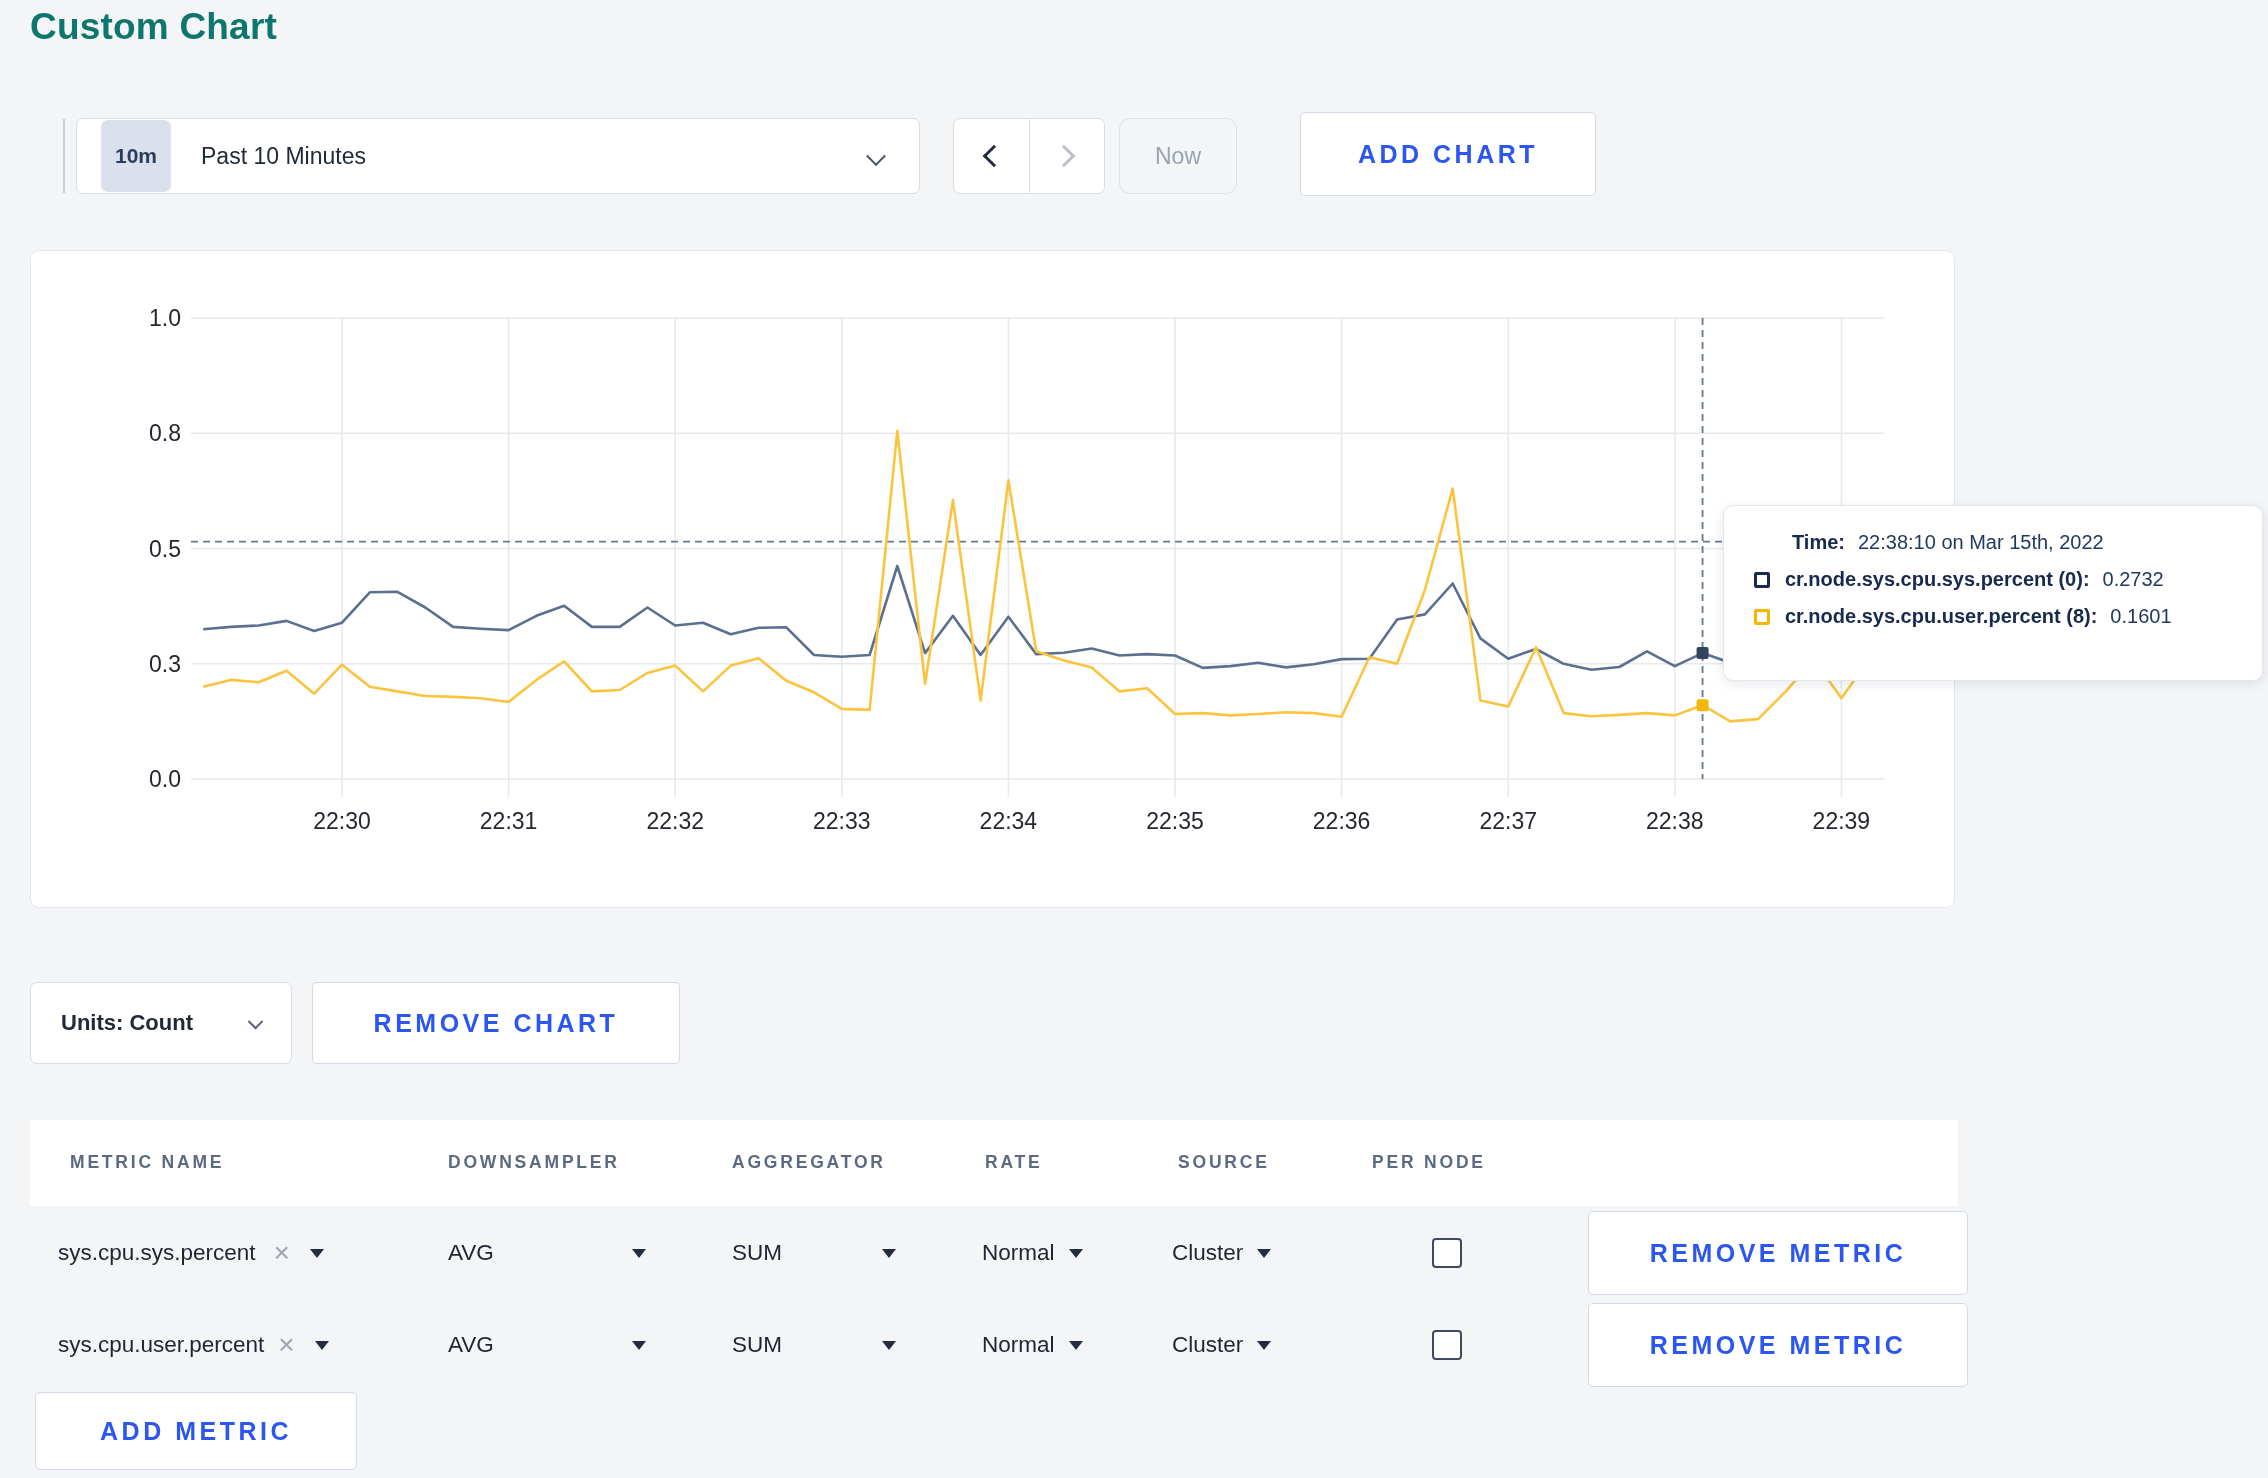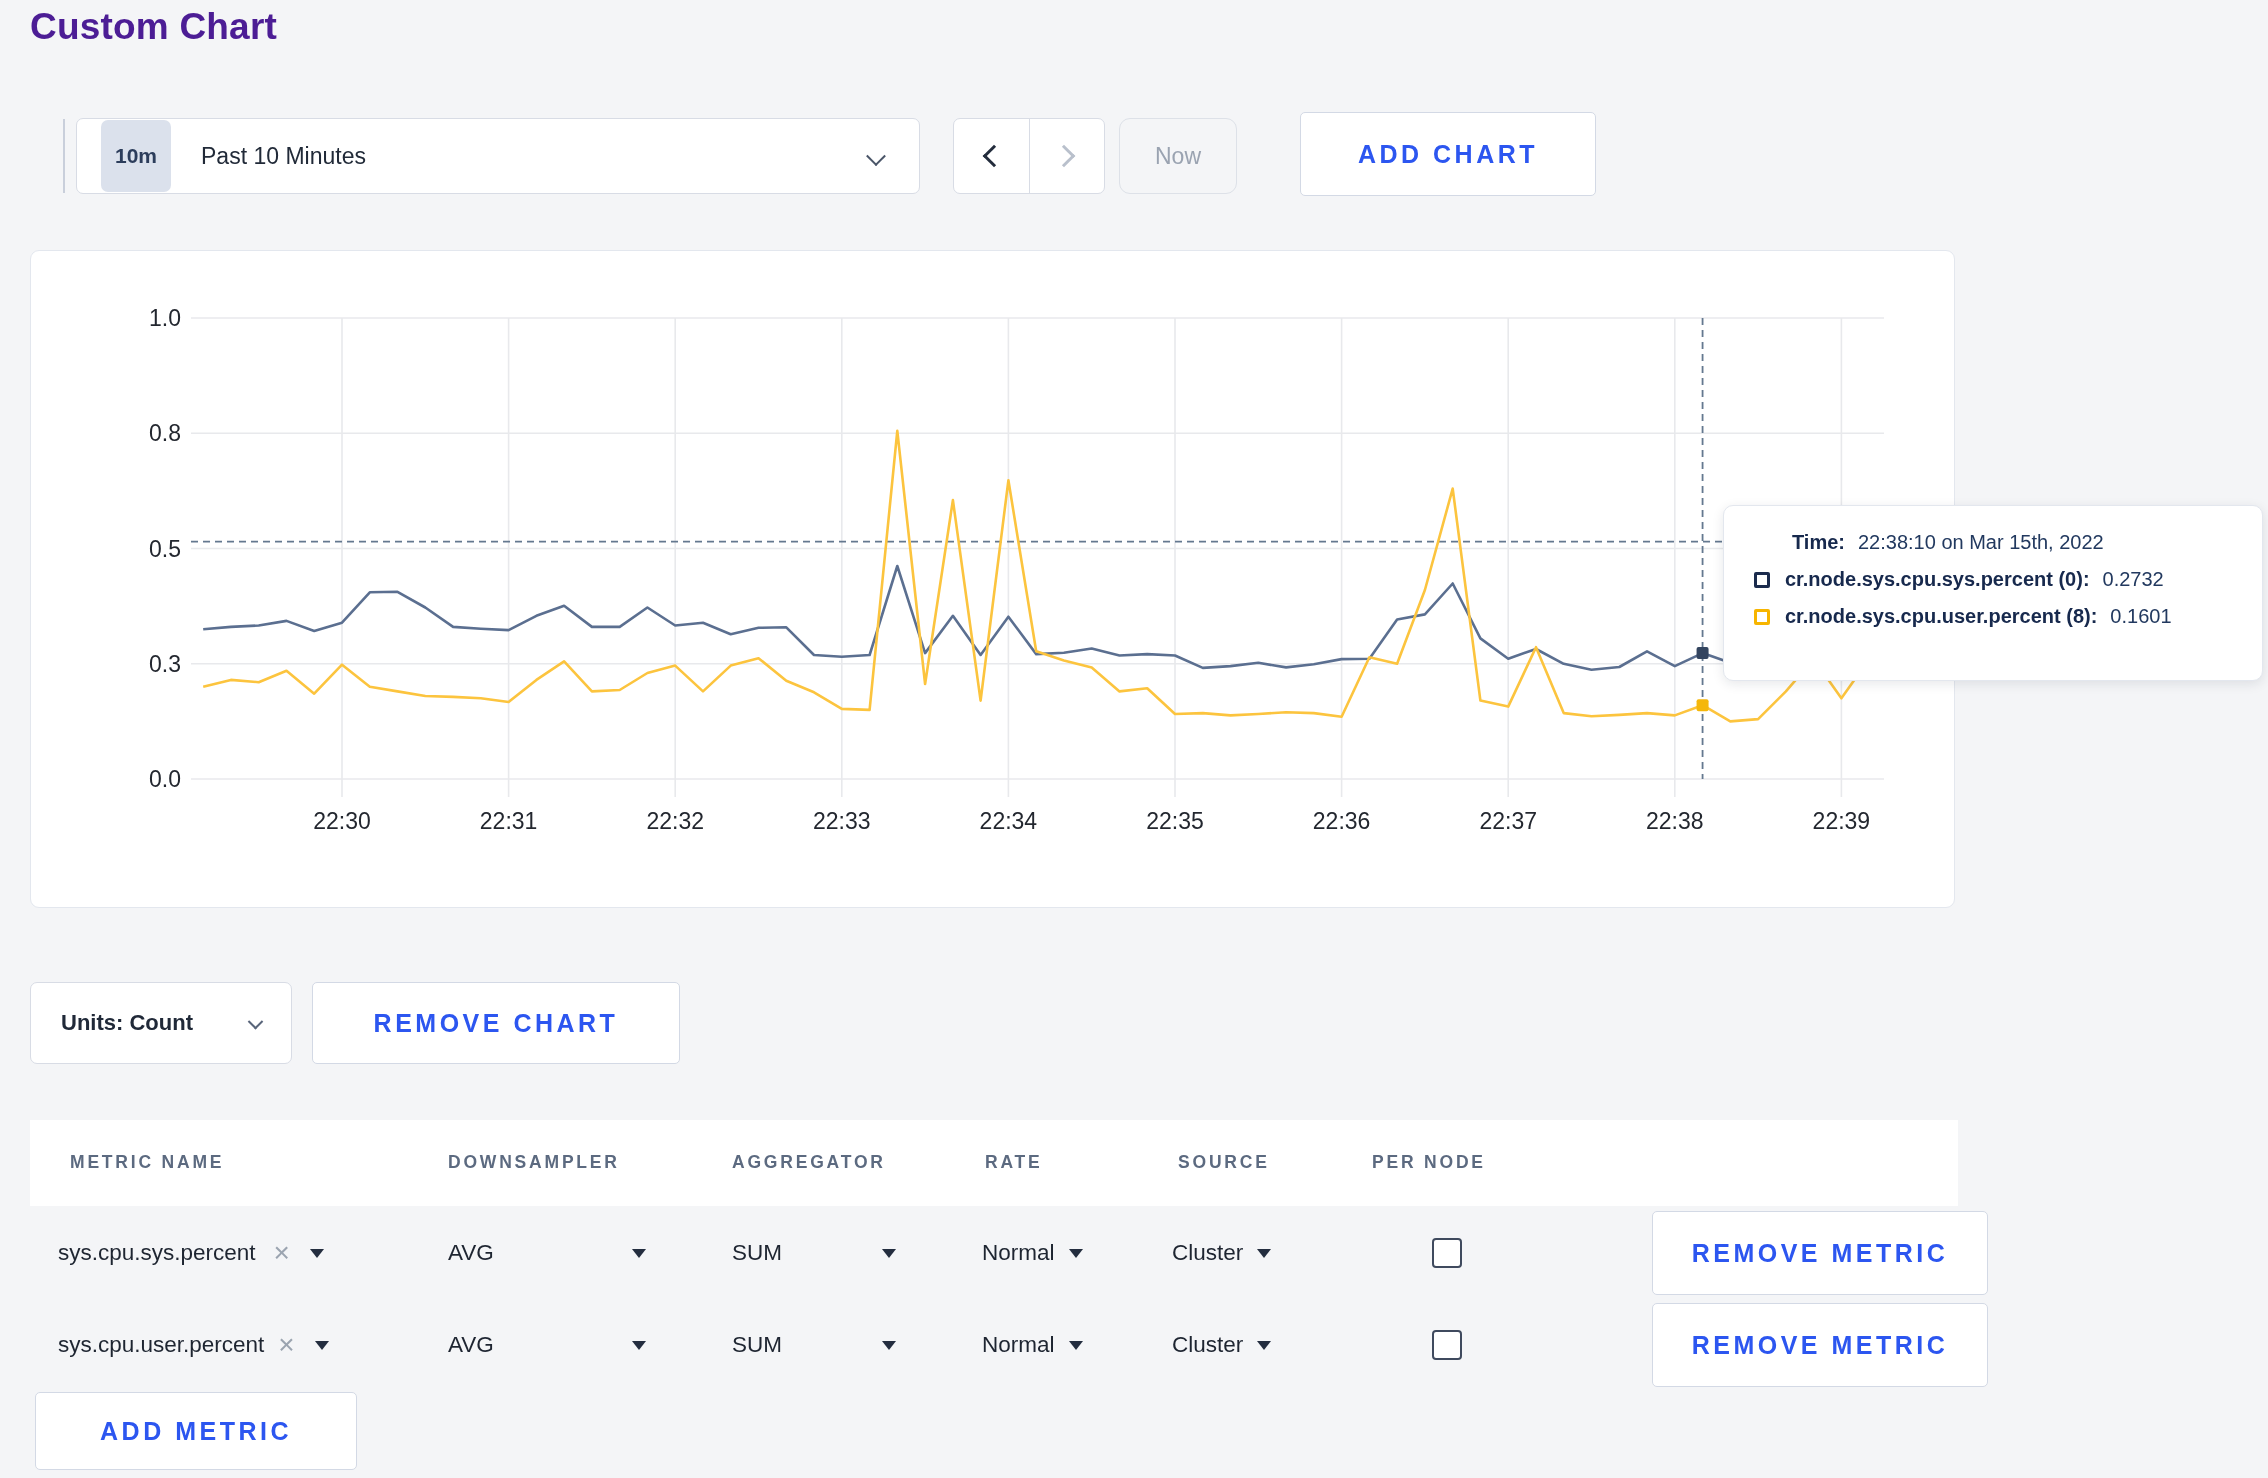--- a/index.html
+++ b/index.html
@@ -3,21 +3,21 @@
 <meta charset="utf-8">
 <style>
   * { margin:0; padding:0; box-sizing:border-box; }
   html,body { background:#f4f5f7; }
   body { font-family:"Liberation Sans", sans-serif; }
   #app { position:relative; width:2268px; height:1478px; background:#f4f5f7; overflow:hidden; }
 
   .abs { position:absolute; }
 
   
-  #page-title { left:30px; top:6px; font-size:37px; font-weight:600; color:#4c1d95; letter-spacing:.2px; }
+  #page-title { left:30px; top:6px; font-size:37px; font-weight:600; color:#0f766e; letter-spacing:.2px; }
 
   
   #range-accent { left:63px; top:119px; width:2px; height:74px; background:#c9cfdb; }
   #time-dropdown { left:76px; top:118px; width:844px; height:76px; background:#fff; border:1.5px solid #d8dce5;
     border-radius:7px; display:flex; align-items:center; cursor:pointer; }
   #time-badge { margin-left:24px; padding:24px 14px; background:#dbe1ec; border-radius:7px;
     font-size:21px; font-weight:700; color:#2c3d5b; }
   #time-label { margin-left:30px; font-size:23px; color:#212a38; }
   .chev-down { width:14px; height:14px; border-right:2.5px solid #4a5568; border-bottom:2.5px solid #4a5568;
     transform:rotate(45deg) translate(-2px,-2px); }
@@ -67,21 +67,21 @@
   .metric-row { left:0; width:2268px; height:86px; }
   #metric-row-0 { top:1210px; }
   #metric-row-1 { top:1302px; }
   .cell { position:absolute; top:50%; transform:translateY(-50%); display:flex; align-items:center; font-size:22.5px; color:#1e2531; }
   .x-icon { font-size:28px; color:#9ba4b0; line-height:1; cursor:pointer; }
   .caret { width:0; height:0; border-left:7px solid transparent; border-right:7px solid transparent;
     border-top:9px solid #232d3f; }
   .sel { cursor:pointer; }
   .checkbox { position:absolute; left:1432px; top:50%; transform:translateY(-50%); width:30px; height:30px;
     background:#fff; border:2px solid #3f4a5e; border-radius:4px; cursor:pointer; }
-  .remove-metric-button { position:absolute; left:1652px; top:1px; width:336px; height:84px; }
+  .remove-metric-button { position:absolute; left:1588px; top:1px; width:380px; height:84px; }
   #add-metric-button { left:35px; top:1392px; width:322px; height:78px; }
 </style>
 </head>
 <body>
 
 <div id="app">
 
   <div id="page-title" class="abs">Custom Chart</div>
 
   <div id="range-accent" class="abs"></div>

